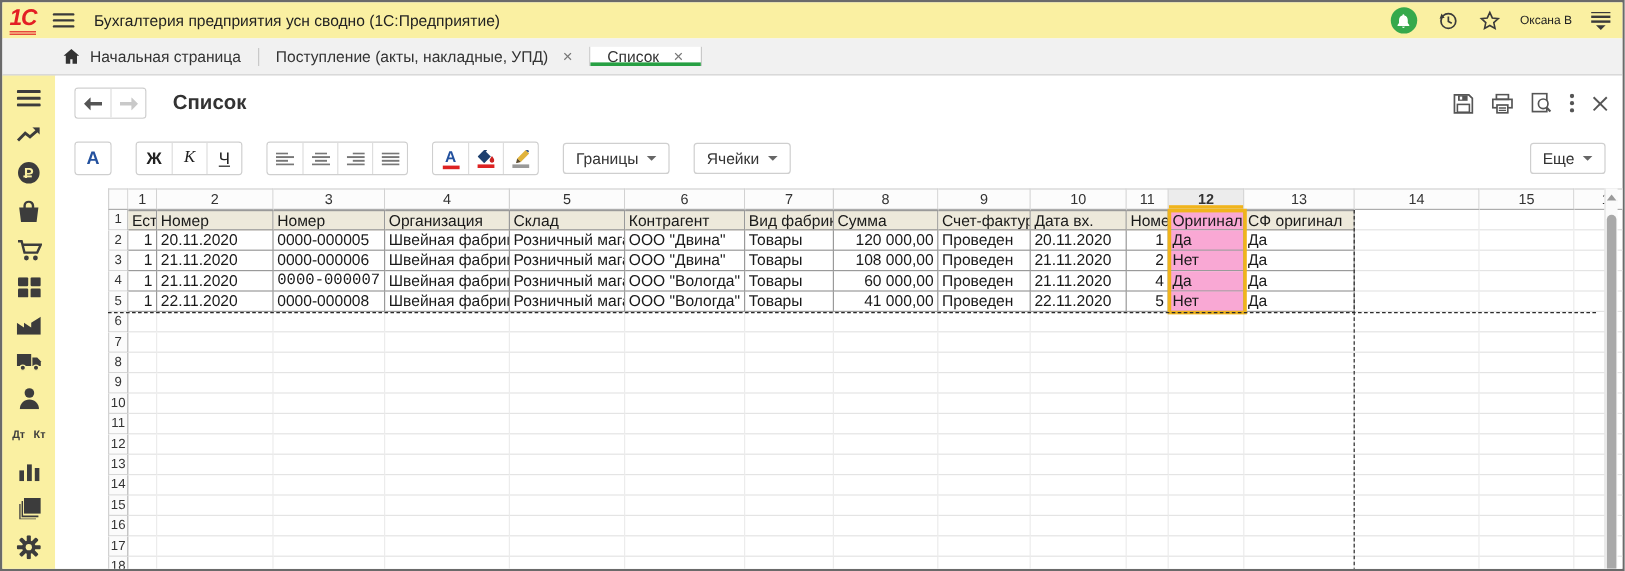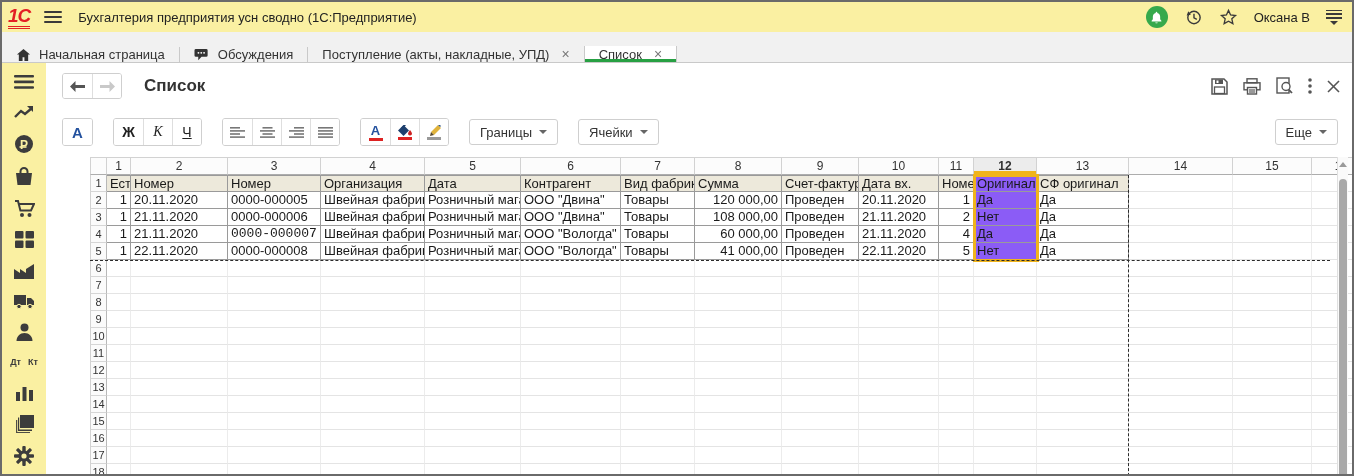--- a/index.html
+++ b/index.html
@@ -9,28 +9,28 @@
 
   
   .topbar { height:30px; background:#faf0a2; display:flex; align-items:center; flex:0 0 auto; padding:0 10px 0 6px; }
   .logo { color:#e31e24; font-weight:bold; font-style:italic; font-size:19px; line-height:1; letter-spacing:-1px; border-bottom:3px double #e31e24; padding-bottom:1px; margin-right:14px; }
   .burger { width:18px; height:12px; display:flex; flex-direction:column; justify-content:space-between; margin-right:16px; cursor:pointer; }
   .burger i { height:2px; background:#3a3a3a; border-radius:1px; }
   .apptitle { font-size:13px; color:#222; }
   .topbar-right { margin-left:auto; display:flex; align-items:center; gap:16px; }
   .bellwrap { width:22px; height:22px; border-radius:50%; background:#36a94c; display:flex; align-items:center; justify-content:center; }
   .icon-btn { cursor:pointer; display:flex; align-items:center; justify-content:center; }
-  .username { font-size:13px; color:#222; cursor:pointer; }
+  .username { font-size:10px; color:#222; cursor:pointer; }
   .menu-chev { display:flex; flex-direction:column; align-items:center; cursor:pointer; }
   .menu-chev .bars { width:16px; height:9px; display:flex; flex-direction:column; justify-content:space-between; }
   .menu-chev .bars i { height:1.6px; background:#3a3a3a; }
   .menu-chev .chv { width:0; height:0; border-left:4px solid transparent; border-right:4px solid transparent; border-top:4px solid #3a3a3a; margin-top:2px; }
 
   
-  .tabbar { height:31px; background:#f1f1f1; border-bottom:1px solid #c9c9c9; display:flex; align-items:flex-end; flex:0 0 auto; }
+  .tabbar { height:31px; background:#f1f1f1; border-bottom:1px solid #c9c9c9; display:flex; align-items:center; flex:0 0 auto;padding-left:36px; }
   .tab { display:flex; align-items:center; gap:8px; padding:0 14px; font-size:13px; color:#333; border-right:1px solid #c9c9c9; cursor:pointer; position:relative; }
   .tab.active { background:#fff; }
   .tab.active::after { content:""; position:absolute; left:0; right:0; bottom:0; height:3px; background:#27a043; }
   .tab .close { color:#777; font-size:14px; margin-left:4px; cursor:pointer; }
 
   
   .bodyrow { flex:1 1 auto; display:flex; min-height:0; }
   .sidebar { width:44px; background:#faf0a2; display:flex; flex-direction:column; align-items:center; padding:10px 0 8px; gap:13px; flex:0 0 auto; }
   .sideicon { width:22px; height:21px; display:flex; align-items:center; justify-content:center; cursor:pointer; }
   .dtkt { font-size:9px; font-weight:bold; color:#3c3c3c; line-height:1.05; text-align:center; cursor:pointer; }
@@ -69,21 +69,21 @@
   .ch.first { border-left:1px solid #d2d2d2; }
   .ch.selcol { background:#ececec; font-weight:bold; }
   .ch.selcol::after { content:""; position:absolute; left:0; right:0; bottom:0; height:3px; background:#f0b41c; }
   .grow { display:flex; height:17px; }
   .rn { flex:0 0 auto; width:17px; font-size:11px; color:#333; text-align:center; line-height:16px; background:#fbfbfb; border-right:1px solid #b8b8b8; border-bottom:1px solid #d6d6d6; border-left:1px solid #d2d2d2; cursor:pointer; }
   .cell { flex:0 0 auto; font-size:13px; color:#1a1a1a; line-height:16px; padding:0 3px; white-space:nowrap; overflow:hidden; border-right:1px solid #ececec; border-bottom:1px solid #e4e4e4; cursor:cell; }
   .cell.dataB { border-right:1px solid #9a9a9a; border-bottom:1px solid #9a9a9a; }
   .cell.topB { border-top:1px solid #9a9a9a; }
   .cell.hdr { background:#ede9db; }
   .cell.num { text-align:right; }
-  .cell.selcell { background:#8b5cf6; }
+  .cell.selcell { background:#f9a8d4; }
   .selbox { position:absolute; border:3px solid #f0b41c; pointer-events:none; }
   .pb-v { position:absolute; width:0; border-left:1px dashed #2b2b2b; pointer-events:none; }
   .pb-h { position:absolute; height:0; border-top:1px dashed #2b2b2b; pointer-events:none; }
   .vscroll { position:absolute; right:4px; top:2px; bottom:0; width:11px; background:#fafafa; border-left:1px solid #e0e0e0; }
   .vs-up { width:0; height:0; border-left:4px solid transparent; border-right:4px solid transparent; border-bottom:5px solid #9a9a9a; margin:5px auto 4px; cursor:pointer; }
   .vs-thumb { position:absolute; left:1px; right:1px; top:22px; bottom:0; background:#a9a9a9; border-radius:5px 5px 0 0; cursor:grab; }
   svg { display:block; }
 </style>
 </head>
 <body>
@@ -133,31 +133,20 @@
   </div>
 
   <div class="tabbar">
     <div class="tab">
       <span>
         <svg width="15" height="14" viewBox="0 0 16 15">
             <path fill="#333" d="M8 1 1 7h2v7h4v-4h2v4h4V7h2z"></path>
           </svg>
       </span>
       <span>Начальная страница</span>
-    </div>
-    <div class="tab">
-      <span>
-        <svg width="16" height="15" viewBox="0 0 17 16">
-            <path fill="#333" d="M2 2h11a1.5 1.5 0 0 1 1.5 1.5V9A1.5 1.5 0 0 1 13 10.5H8L4.5 14v-3.5H2A1.5 1.5 0 0 1 .5 9V3.5A1.5 1.5 0 0 1 2 2z"></path>
-            <circle cx="4.7" cy="6.2" r="1" fill="#fff"></circle>
-            <circle cx="7.7" cy="6.2" r="1" fill="#fff"></circle>
-            <circle cx="10.7" cy="6.2" r="1" fill="#fff"></circle>
-          </svg>
-      </span>
-      <span>Обсуждения</span>
     </div>
     <div class="tab">
       <span>Поступление (акты, накладные, УПД)</span>
       <span class="close">×</span>
     </div>
     <div class="tab active">
       <span>Список</span>
       <span class="close">×</span>
     </div>
   </div>
@@ -439,21 +428,21 @@
               <div class="ch" style="width: 104px;">14</div>
               <div class="ch" style="width: 79px;">15</div>
               <div class="ch" style="width: 60px;">16</div>
             </div>
             <div class="grow">
               <div class="rn">1</div>
               <div class="cell hdr dataB topB" style="width: 24px;">Ест</div>
               <div class="cell hdr dataB topB" style="width: 97px;">Номер</div>
               <div class="cell hdr dataB topB" style="width: 93px;">Номер</div>
               <div class="cell hdr dataB topB" style="width: 104px;">Организация</div>
-              <div class="cell hdr dataB topB" style="width: 96px;">Дата</div>
+              <div class="cell hdr dataB topB" style="width: 96px;">Склад</div>
               <div class="cell hdr dataB topB" style="width: 100px;">Контрагент</div>
               <div class="cell hdr dataB topB" style="width: 74px;">Вид фабрика</div>
               <div class="cell hdr dataB topB" style="width: 87px;">Сумма</div>
               <div class="cell hdr dataB topB" style="width: 77px;">Счет-фактур</div>
               <div class="cell hdr dataB topB" style="width: 80px;">Дата вх.</div>
               <div class="cell hdr dataB topB" style="width: 35px;">Номер</div>
               <div class="cell hdr dataB topB selcell" style="width: 63px;">Оригинал</div>
               <div class="cell hdr dataB topB" style="width: 92px;">СФ оригинал</div>
               <div class="cell" style="width: 104px;"></div>
               <div class="cell" style="width: 79px;"></div>

